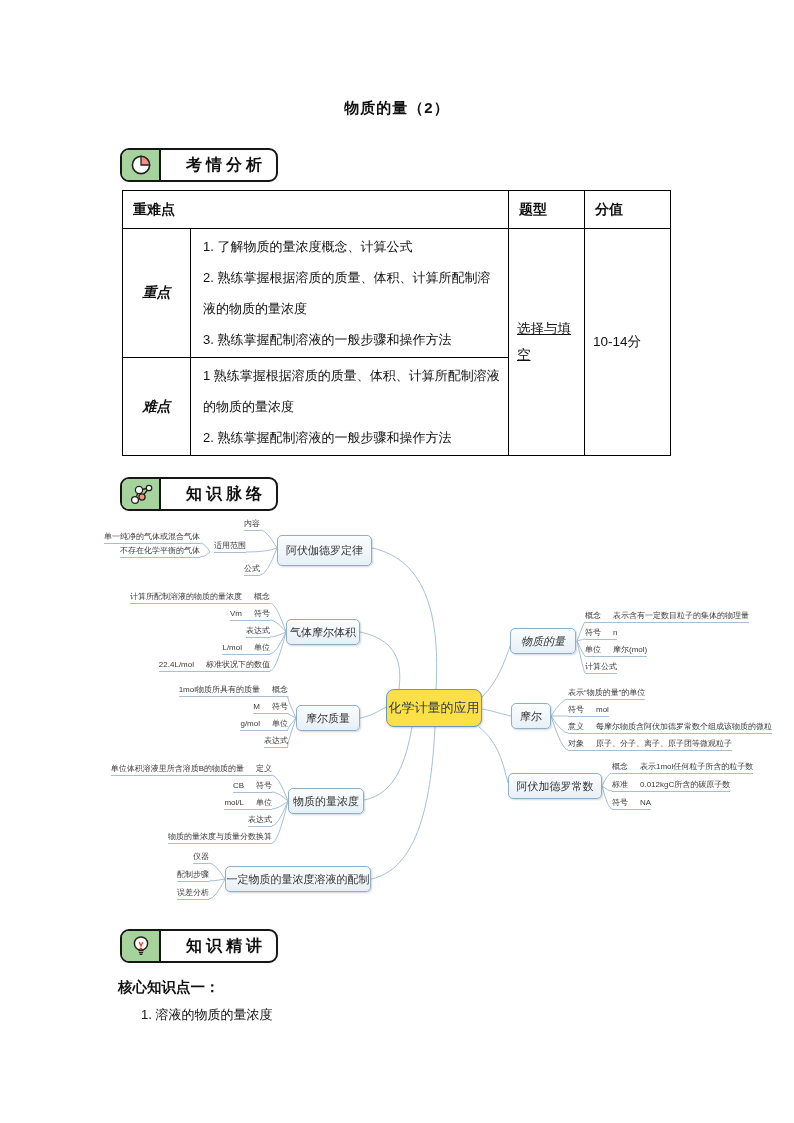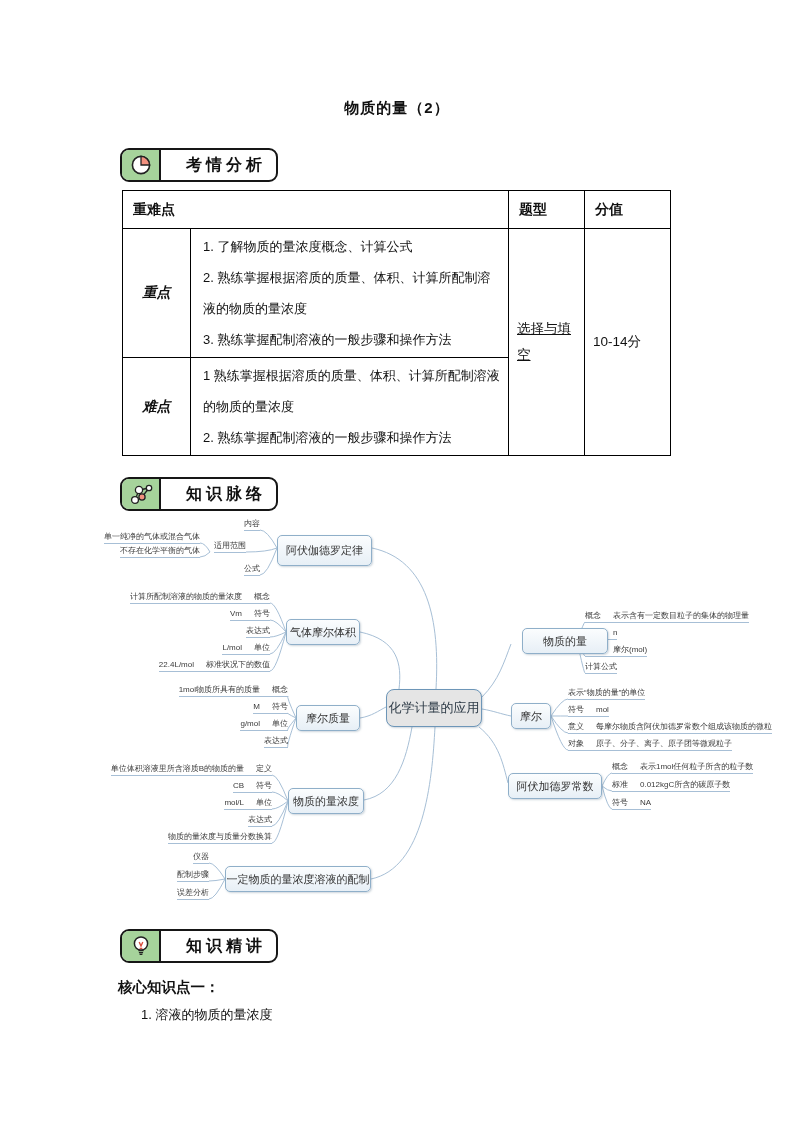--- a/index.html
+++ b/index.html
@@ -24,21 +24,21 @@
   .an-table .content{font-size:13px;line-height:31px;padding:2px 8px 2px 12px;vertical-align:middle;}
   .an-table .qt{font-size:13.5px;padding:0 8px;line-height:26px;text-decoration:underline;}
   .an-table .sc{font-size:13.5px;padding:0 8px;}
   
   .mm-svg{position:absolute;left:0;top:0;width:794px;height:1123px;z-index:1;pointer-events:none;}
   .mnode{position:absolute;z-index:3;border:1px solid #8fafc9;border-radius:5px;
          background:linear-gradient(180deg,#fbfdfe,#e7eff6);
          box-shadow:1px 1px 2px rgba(60,90,120,.25);
          font-size:11px;color:#333;display:flex;align-items:center;justify-content:center;
          box-sizing:border-box;white-space:nowrap;padding:0 6px;}
-  .mcenter{border:1.5px solid #6d96b8;border-radius:8px;background:#e5e5e5;font-size:13px;color:#2f3c48;}
+  .mcenter{border:1.5px solid #6d96b8;border-radius:8px;background:#fde047;font-size:13px;color:#2f3c48;}
   .mrow{position:absolute;z-index:2;display:flex;align-items:flex-end;gap:12px;
         border-bottom:1px solid #a7bfd6;font-size:8px;line-height:11px;color:#3a3a3a;
         white-space:nowrap;padding-bottom:1px;}
   .mleaf{font-size:8px;} .mlabel{font-size:8px;}
   
   .core-heading{position:absolute;left:118px;top:978px;font-size:14.5px;font-weight:bold;}
   .first-item{position:absolute;left:141px;top:1006px;font-size:13px;}
 </style>
 </head>
 <body>
@@ -152,21 +152,21 @@
     </g>
   </svg>
 
   <div class="mnode mcenter" style="left:386px;top:689px;width:96px;height:38px;">化学计量的应用</div>
 
   <div class="mnode" style="left:277px;top:535px;width:95px;height:31px;">阿伏伽德罗定律</div>
   <div class="mnode" style="left:286px;top:619px;width:74px;height:26px;">气体摩尔体积</div>
   <div class="mnode" style="left:296px;top:705px;width:64px;height:26px;">摩尔质量</div>
   <div class="mnode" style="left:288px;top:788px;width:76px;height:26px;">物质的量浓度</div>
   <div class="mnode" style="left:225px;top:866px;width:146px;height:26px;">一定物质的量浓度溶液的配制</div>
-  <div class="mnode" style="left:522px;top:628px;width:86px;height:26px;">物质的量</div>
+  <div class="mnode" style="left:510px;top:628px;width:66px;height:26px;font-style:italic;">物质的量</div>
   <div class="mnode" style="left:511px;top:703px;width:40px;height:26px;">摩尔</div>
   <div class="mnode" style="left:508px;top:773px;width:94px;height:26px;">阿伏加德罗常数</div>
 
   <div class="mrow" style="right:534px;top:518px;">
     <span class="mlabel">内容</span>
     </div>
   <div class="mrow" style="right:548px;top:540px;">
     <span class="mlabel">适用范围</span>
     </div>
   <div class="mrow" style="right:534px;top:563px;">

